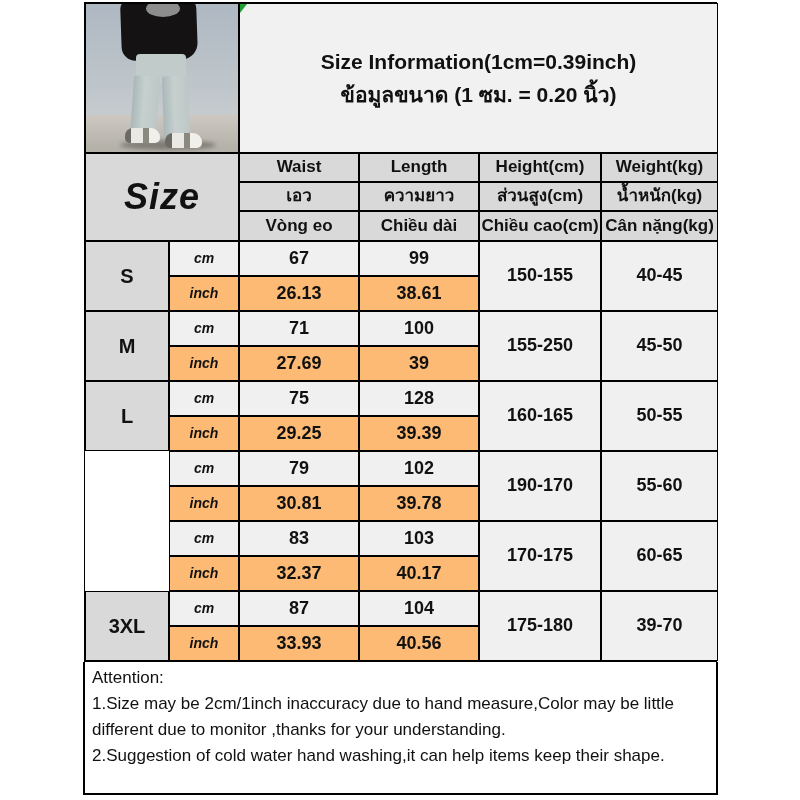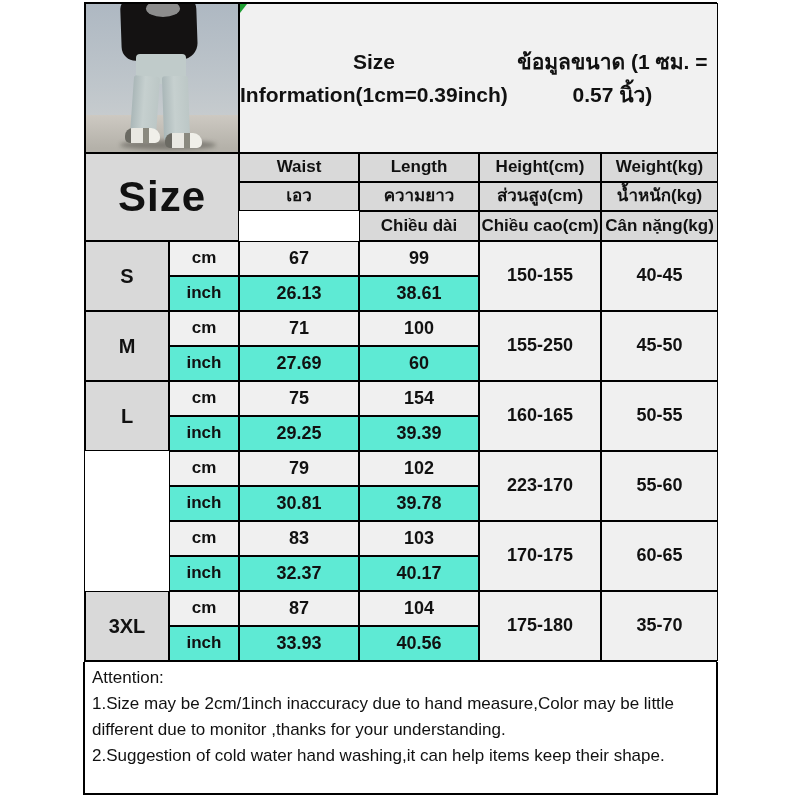--- a/index.html
+++ b/index.html
@@ -18,29 +18,29 @@
     border:1px solid var(--border);background:#fff;
   }
   .cell{
     border:1px solid var(--border);
     display:flex;align-items:center;justify-content:center;
     font-weight:700;font-size:18px;line-height:1.1;
     overflow:hidden;box-sizing:border-box;text-align:center;
   }
   .bg-head{background:var(--header_bg);}
   .bg-stripe{background:var(--stripe_bg);}
-  .bg-white{background:#5eead4;}
+  .bg-white{background:#fdba74;}
   .head-cell{font-size:17px;}
-  .size-big{font-size:42px;letter-spacing:1px;}
+  .size-big{font-size:36px;letter-spacing:1px;font-style:italic;}
   .size-label{font-size:20px;}
-  .unit{font-size:17px;}
+  .unit{font-size:14px;font-style:italic;}
 
   
   .title{
-    background:var(--title_bg);flex-direction:row;position:relative;
+    background:var(--title_bg);flex-direction:column;position:relative;
     font-size:21px;line-height:33px;font-weight:700;justify-content:center;
   }
   .flag{
     position:absolute;top:0;left:0;width:0;height:0;
     border-top:9px solid var(--flag_green);
     border-right:7px solid transparent;
   }
 
   
   .photo{padding:0;position:relative;background:#b7bfc6;}
@@ -88,35 +88,36 @@
       <div class="ph-hip"></div>
       <div class="ph-leg left"></div>
       <div class="ph-leg right"></div>
       <div class="ph-shoe left"></div>
       <div class="ph-shoe right"></div>
     </div>
 
     <div class="cell title" style="grid-area:1/3/2/7">
       <div class="flag"></div>
       <div>Size Information(1cm=0.39inch)</div>
-      <div>ข้อมูลขนาด (1 ซม. = 0.57 นิ้ว)</div>
+      <div>ข้อมูลขนาด (1 ซม. = 0.20 นิ้ว)</div>
     </div>
 
     <div class="cell bg-head size-big" style="grid-area:2/1/5/3">Size</div>
 
     <div class="cell bg-head head-cell" style="grid-area:2/3/3/4">Waist</div>
     <div class="cell bg-head head-cell" style="grid-area:2/4/3/5">Length</div>
     <div class="cell bg-head head-cell" style="grid-area:2/5/3/6">Height(cm)</div>
     <div class="cell bg-head head-cell" style="grid-area:2/6/3/7">Weight(kg)</div>
 
     <div class="cell bg-head head-cell" style="grid-area:3/3/4/4">เอว</div>
     <div class="cell bg-head head-cell" style="grid-area:3/4/4/5">ความยาว</div>
     <div class="cell bg-head head-cell" style="grid-area:3/5/4/6">ส่วนสูง(cm)</div>
     <div class="cell bg-head head-cell" style="grid-area:3/6/4/7">น้ำหนัก(kg)</div>
 
+    <div class="cell bg-head head-cell" style="grid-area:4/3/5/4">Vòng eo</div>
     <div class="cell bg-head head-cell" style="grid-area:4/4/5/5">Chiều dài</div>
     <div class="cell bg-head head-cell" style="grid-area:4/5/5/6">Chiều cao(cm)</div>
     <div class="cell bg-head head-cell" style="grid-area:4/6/5/7">Cân nặng(kg)</div>
 
     <div class="cell bg-head size-label" style="grid-area:5/1/7/2">S</div>
     <div class="cell bg-stripe unit" style="grid-area:5/2/6/3">cm</div>
     <div class="cell bg-stripe" style="grid-area:5/3/6/4">67</div>
     <div class="cell bg-stripe" style="grid-area:5/4/6/5">99</div>
     <div class="cell bg-stripe" style="grid-area:5/5/7/6">150-155</div>
     <div class="cell bg-stripe" style="grid-area:5/6/7/7">40-45</div>
@@ -125,56 +126,56 @@
     <div class="cell bg-white" style="grid-area:6/4/7/5">38.61</div>
 
     <div class="cell bg-head size-label" style="grid-area:7/1/9/2">M</div>
     <div class="cell bg-stripe unit" style="grid-area:7/2/8/3">cm</div>
     <div class="cell bg-stripe" style="grid-area:7/3/8/4">71</div>
     <div class="cell bg-stripe" style="grid-area:7/4/8/5">100</div>
     <div class="cell bg-stripe" style="grid-area:7/5/9/6">155-250</div>
     <div class="cell bg-stripe" style="grid-area:7/6/9/7">45-50</div>
     <div class="cell bg-white unit" style="grid-area:8/2/9/3">inch</div>
     <div class="cell bg-white" style="grid-area:8/3/9/4">27.69</div>
-    <div class="cell bg-white" style="grid-area:8/4/9/5">60</div>
+    <div class="cell bg-white" style="grid-area:8/4/9/5">39</div>
 
     <div class="cell bg-head size-label" style="grid-area:9/1/11/2">L</div>
     <div class="cell bg-stripe unit" style="grid-area:9/2/10/3">cm</div>
     <div class="cell bg-stripe" style="grid-area:9/3/10/4">75</div>
-    <div class="cell bg-stripe" style="grid-area:9/4/10/5">154</div>
+    <div class="cell bg-stripe" style="grid-area:9/4/10/5">128</div>
     <div class="cell bg-stripe" style="grid-area:9/5/11/6">160-165</div>
     <div class="cell bg-stripe" style="grid-area:9/6/11/7">50-55</div>
     <div class="cell bg-white unit" style="grid-area:10/2/11/3">inch</div>
     <div class="cell bg-white" style="grid-area:10/3/11/4">29.25</div>
     <div class="cell bg-white" style="grid-area:10/4/11/5">39.39</div>
 
     <div class="cell bg-stripe unit" style="grid-area:11/2/12/3">cm</div>
     <div class="cell bg-stripe" style="grid-area:11/3/12/4">79</div>
     <div class="cell bg-stripe" style="grid-area:11/4/12/5">102</div>
-    <div class="cell bg-stripe" style="grid-area:11/5/13/6">223-170</div>
+    <div class="cell bg-stripe" style="grid-area:11/5/13/6">190-170</div>
     <div class="cell bg-stripe" style="grid-area:11/6/13/7">55-60</div>
     <div class="cell bg-white unit" style="grid-area:12/2/13/3">inch</div>
     <div class="cell bg-white" style="grid-area:12/3/13/4">30.81</div>
     <div class="cell bg-white" style="grid-area:12/4/13/5">39.78</div>
 
     <div class="cell bg-stripe unit" style="grid-area:13/2/14/3">cm</div>
     <div class="cell bg-stripe" style="grid-area:13/3/14/4">83</div>
     <div class="cell bg-stripe" style="grid-area:13/4/14/5">103</div>
     <div class="cell bg-stripe" style="grid-area:13/5/15/6">170-175</div>
     <div class="cell bg-stripe" style="grid-area:13/6/15/7">60-65</div>
     <div class="cell bg-white unit" style="grid-area:14/2/15/3">inch</div>
     <div class="cell bg-white" style="grid-area:14/3/15/4">32.37</div>
     <div class="cell bg-white" style="grid-area:14/4/15/5">40.17</div>
 
     <div class="cell bg-head size-label" style="grid-area:15/1/17/2">3XL</div>
     <div class="cell bg-stripe unit" style="grid-area:15/2/16/3">cm</div>
     <div class="cell bg-stripe" style="grid-area:15/3/16/4">87</div>
     <div class="cell bg-stripe" style="grid-area:15/4/16/5">104</div>
     <div class="cell bg-stripe" style="grid-area:15/5/17/6">175-180</div>
-    <div class="cell bg-stripe" style="grid-area:15/6/17/7">35-70</div>
+    <div class="cell bg-stripe" style="grid-area:15/6/17/7">39-70</div>
     <div class="cell bg-white unit" style="grid-area:16/2/17/3">inch</div>
     <div class="cell bg-white" style="grid-area:16/3/17/4">33.93</div>
     <div class="cell bg-white" style="grid-area:16/4/17/5">40.56</div>
   </div>
 
   <div class="attention">
     <div>Attention:</div>
     <div>1.Size may be 2cm/1inch inaccuracy due to hand measure,Color may be little different due to monitor ,thanks for your understanding.</div>
     <div>2.Suggestion of cold water hand washing,it can help items keep their shape.</div>
   </div>

